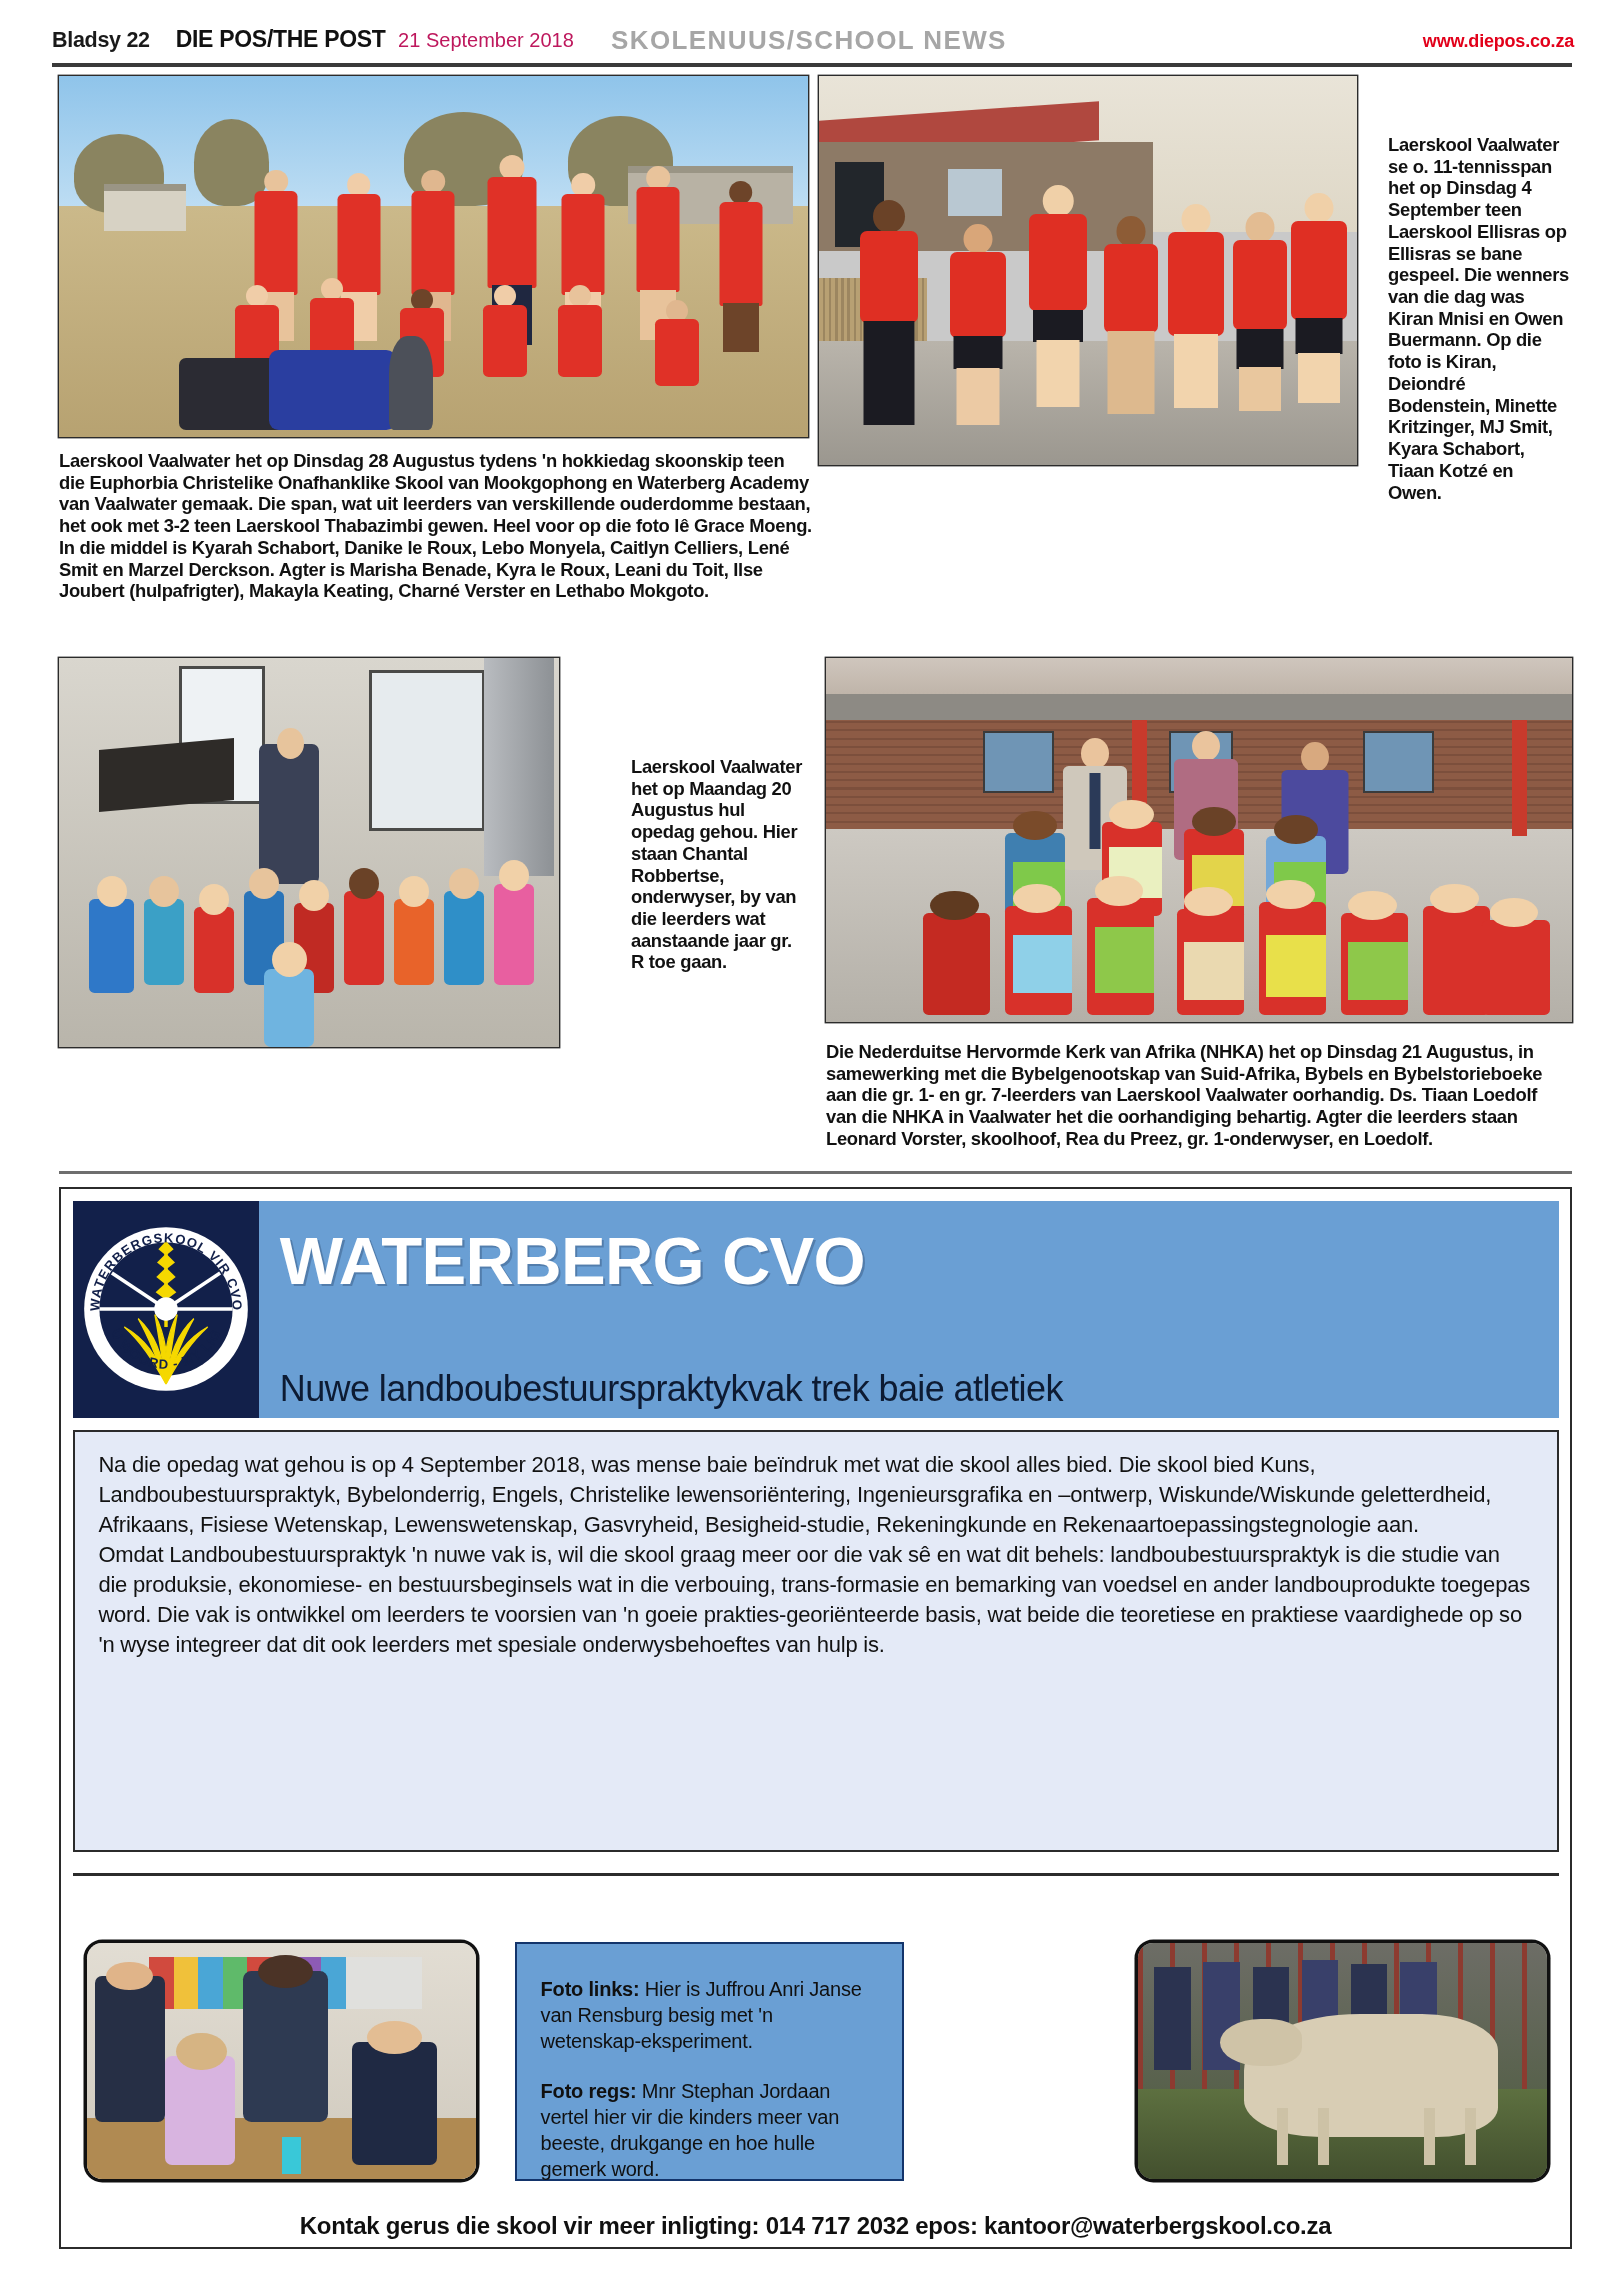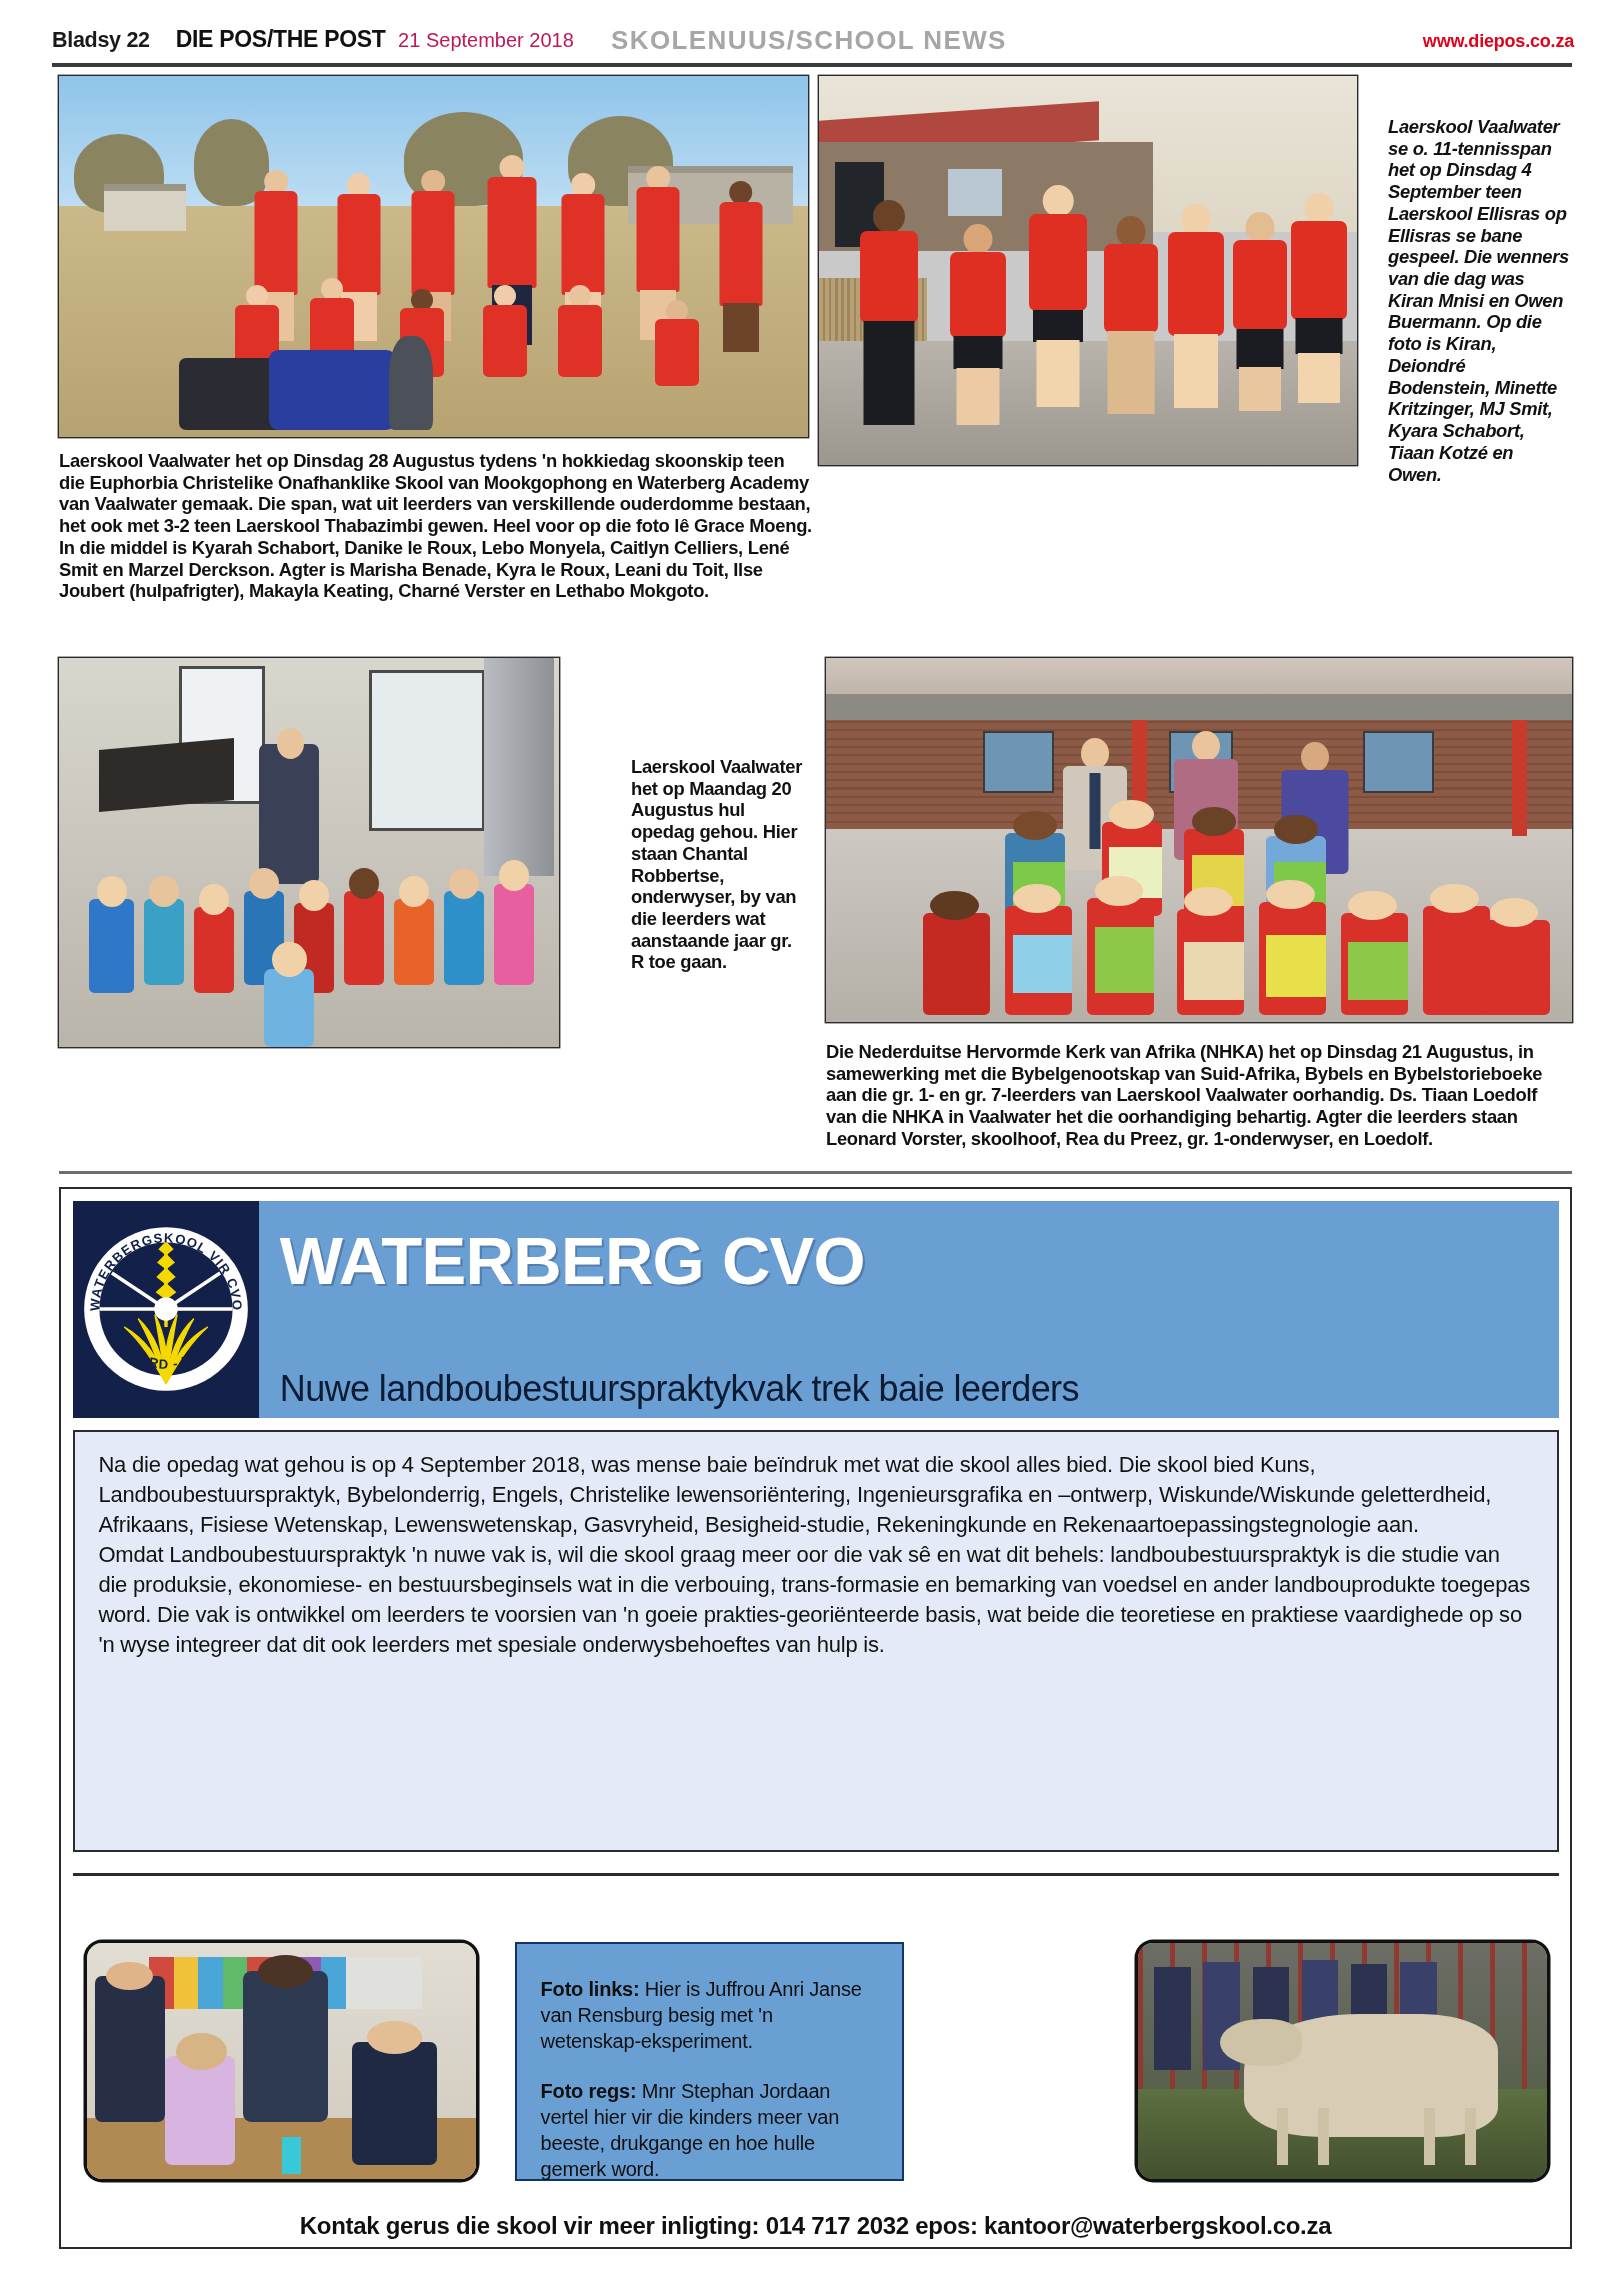--- a/index.html
+++ b/index.html
@@ -126,21 +126,21 @@
 
   
   .cap {
     position: absolute;
     font-weight: 700;
     color: #111;
     line-height: 1.18;
     letter-spacing: -0.3px;
   }
   #cap-hockey  { left: 59px;  top: 450px;  width: 753px; font-size: 18.4px; }
-  #cap-tennis  { left: 1388px;top: 116px;  width: 182px;  font-size: 18.4px; font-style: italic; }
+  #cap-tennis  { left: 1388px;top: 134px;  width: 182px;  font-size: 18.4px; }
   #cap-opedag  { left: 631px; top: 756px; width: 173px;  font-size: 18.4px; }
   #cap-bybel   { left: 826px;top: 1041px; width: 746px; font-size: 18.4px; }
 
   
   .ad-divider {
     position: absolute;
     left: 59px; top: 1171px;
     width: 1513px; height: 2.8px;
     background: #6e6e6e;
   }
@@ -535,21 +535,21 @@
             <textPath href="#ringTop" startOffset="50%" text-anchor="middle">WATERBERGSKOOL VIR CVO</textPath>
           </text>
           <text font-family="Liberation Sans, sans-serif" font-size="19" font-weight="bold" fill="#12204a" letter-spacing="1.6">
             <textPath href="#ringBot" startOffset="50%" text-anchor="middle">U WOORD - MY LIG</textPath>
           </text>
         </svg>
       </div>
 
       <div class="ad-head-wrap">
         <div class="ad-title1">WATERBERG CVO</div>
-        <div class="ad-subtitle">Nuwe landboubestuurspraktykvak trek baie leerders</div>
+        <div class="ad-subtitle">Nuwe landboubestuurspraktykvak trek baie atletiek</div>
       </div>
     </div>
 
     <div class="ad-body">
       <p>Na die opedag wat gehou is op 4 September 2018, was mense baie beïndruk met wat die skool alles bied. Die skool bied Kuns, Landboubestuurspraktyk, Bybelonderrig, Engels, Christelike lewensoriëntering, Ingenieursgrafika en –ontwerp, Wiskunde/Wiskunde geletterdheid, Afrikaans, Fisiese Wetenskap, Lewenswetenskap, Gasvryheid, Besigheid-studie, Rekeningkunde en Rekenaartoepassingstegnologie aan.</p>
       <p>Omdat Landboubestuurspraktyk 'n nuwe vak is, wil die skool graag meer oor die vak sê en wat dit behels: landboubestuurspraktyk is die studie van die produksie, ekonomiese- en bestuursbeginsels wat in die verbouing, trans-formasie en bemarking van voedsel en ander landbouprodukte toegepas word. Die vak is ontwikkel om leerders te voorsien van 'n goeie prakties-georiënteerde basis, wat beide die teoretiese en praktiese vaardighede op so 'n wyse integreer dat dit ook leerders met spesiale onderwysbehoeftes van hulp is.</p>
     </div>
 
     <div class="ad-bottom-rule"></div>
   </div>

